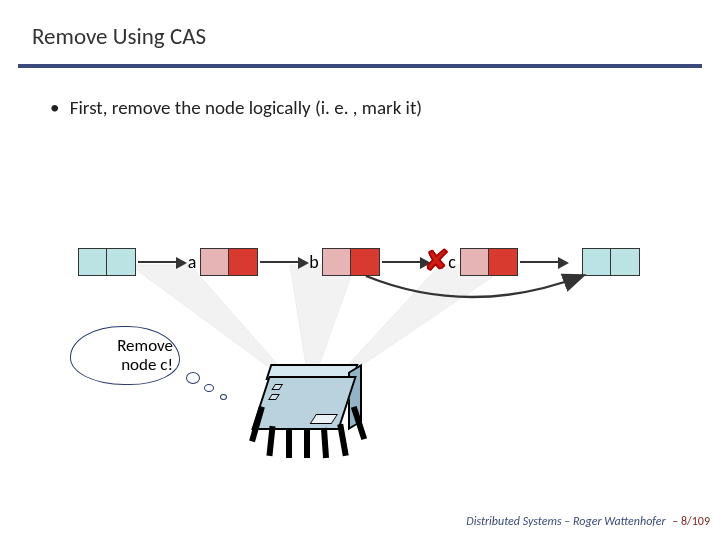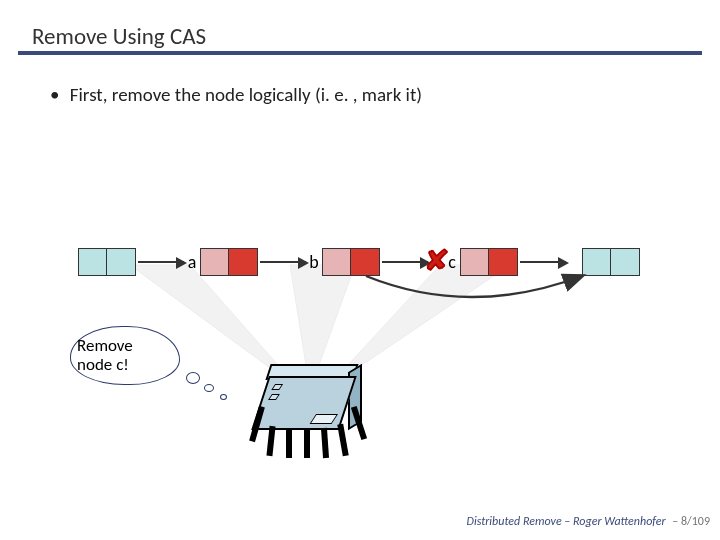--- a/index.html
+++ b/index.html
@@ -7,21 +7,21 @@
     width: 720px;
     height: 540px;
     background: #fff;
     font-family: Calibri, "Segoe UI", Arial, sans-serif;
     position: relative;
     overflow: hidden;
   }
   .title {
     font-size: 23px;
     color: #333;
-    padding: 22px 0 1px 32px;
+    padding: 22px 0 14px 32px;
   }
   .title-rule {
     height: 4px;
     background: #3a4a7a;
     margin: 0 18px 0 18px;
   }
   .bullets {
     padding: 28px 4px 0 50px;
     list-style: none;
     font-size: 19px;
@@ -30,21 +30,21 @@
   .bullets li::before { content: "• "; margin-right: 6px; }
   .bullets li { line-height: 1.28; }
   .footer {
     position: absolute;
     bottom: 12px;
     right: 10px;
     font-size: 12px;
     color: #3a4a7a;
     font-style: italic;
   }
-  .footer .page { color: #737373; font-style: normal; margin-left: 4px; }
+  .footer .page { color: #7f1d1d; font-style: normal; margin-left: 4px; }
 
   
   .stage {
     position: absolute;
     left: 0; top: 200px;
     width: 720px; height: 300px;
   }
 
   
   .node {
@@ -93,21 +93,21 @@
     transform: scaleX(1.1);
   }
 
   
   .thought {
     position: absolute;
     width: 110px;
     padding: 10px 6px;
     border: 1.5px solid #2a3a6b;
     background: #fff;
-    text-align: left;
+    text-align: right;
     font-size: 17px;
     line-height: 1.1;
     border-radius: 50% 50% 48% 52% / 55% 60% 45% 48%;
   }
   .thought-dot {
     position: absolute;
     border: 1.4px solid #2a3a6b;
     background: #fff;
     border-radius: 50%;
   }
@@ -238,14 +238,14 @@
     <div class="cpu-pin" style="left:26px; top:52px; height:30px"></div>
     <div class="cpu-pin" style="left:44px; top:52px; height:30px"></div>
     <div class="cpu-pin" style="left:62px; top:52px; height:30px; transform:rotate(-4deg)"></div>
     <div class="cpu-pin" style="left:80px; top:48px; height:32px; transform:rotate(-10deg)"></div>
     <div class="cpu-pin" style="left:96px; top:30px; height:34px; transform:rotate(-18deg)"></div>
   </div>
 
 </div>
 
 <div class="footer">
-  <span>Distributed Remove</span><span> – </span><span>Roger Wattenhofer</span><span class="page"> – 8/109</span>
+  <span>Distributed Systems</span><span> – </span><span>Roger Wattenhofer</span><span class="page"> – 8/109</span>
 </div>
 
 </body></html>

